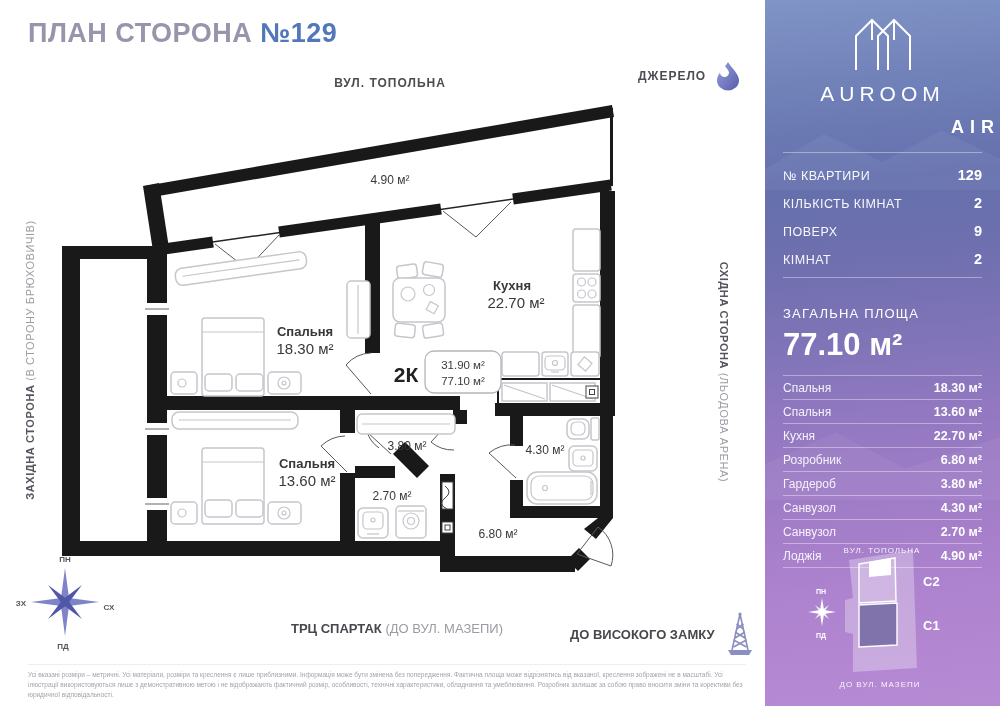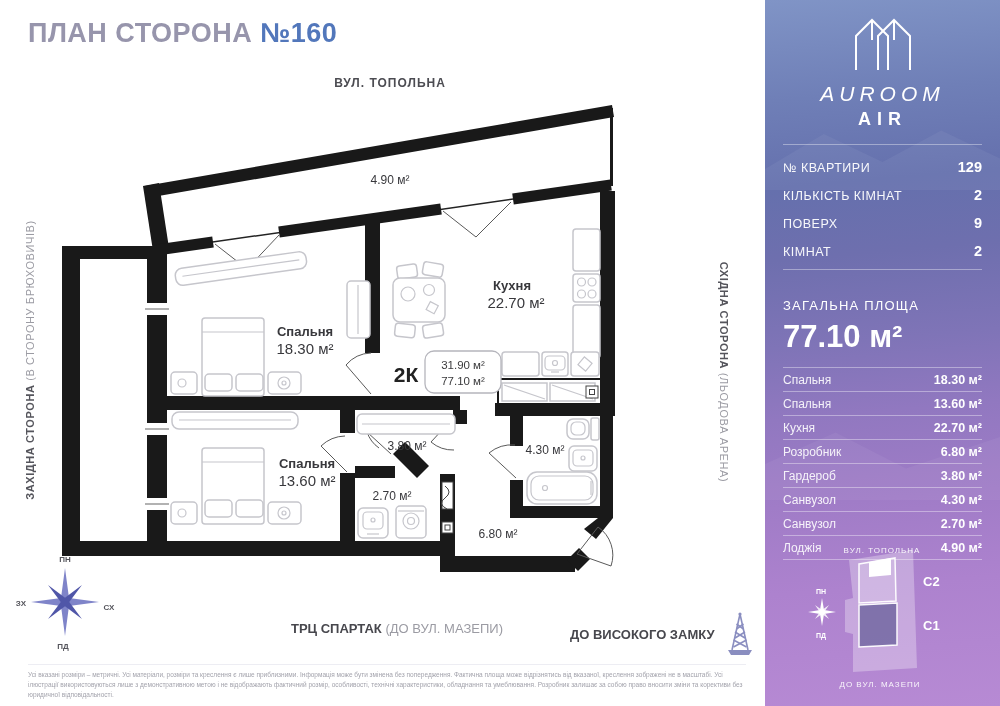--- a/index.html
+++ b/index.html
@@ -40,22 +40,22 @@
   .disclaimer{position:absolute;left:28px;top:664px;width:718px;font-size:6.5px;line-height:1.5;
               color:#a3a3ac;border-top:1px solid #ededf3;padding-top:5px;}
   
   .sidebar{position:absolute;left:765px;top:0;width:235px;height:706px;color:#fff;
     background:linear-gradient(175deg,#8094c6 0%,#6f7fb7 14%,#6570ad 26%,#6e6fae 36%,
                #7f74b7 48%,#9178c0 58%,#a07cc7 70%,#ad82ce 82%,#b78ad4 100%);}
   .sb-tex{position:absolute;left:0;right:0;background:rgba(255,255,255,.05);}
   .sb-tex.t1{top:120px;height:70px;clip-path:polygon(0 70%,25% 20%,50% 60%,75% 15%,100% 55%,100% 100%,0 100%);}
   .sb-tex.t2{top:410px;height:90px;clip-path:polygon(0 60%,30% 25%,60% 65%,100% 30%,100% 100%,0 100%);}
   .logo-wrap{position:relative;text-align:center;padding-top:16px;}
-  .brand{font-size:21px;font-weight:300;letter-spacing:5px;margin-top:6px;color:#fff;font-style:italic;}
-  .brand-sub{font-size:18px;font-weight:bold;letter-spacing:6px;margin-top:3px;color:#fff;}
+  .brand{font-size:21px;font-weight:300;letter-spacing:5px;margin-top:6px;color:#fff;}
+  .brand-sub{font-size:18px;font-weight:bold;letter-spacing:6px;margin-top:11px;color:#fff;text-align:right;}
   .sb-div{border-top:1px solid rgba(255,255,255,.38);margin:0 18px;}
   .info{position:relative;padding:8px 18px 4px 18px;}
   .info-row{display:flex;justify-content:space-between;align-items:baseline;padding:6px 0;}
   .info-row .k{font-size:12.5px;letter-spacing:.5px;color:rgba(255,255,255,.95);}
   .info-row .v{font-size:14.5px;font-weight:bold;}
   .total{padding:12px 18px 10px 18px;}
   .total .k{font-size:13px;letter-spacing:1.2px;margin-top:16px;}
   .total .v{font-size:31px;font-weight:bold;margin-top:6px;}
   .rooms{margin:2px 18px 0 18px;border-top:1px solid rgba(255,255,255,.38);}
   .room-row{display:flex;justify-content:space-between;align-items:center;padding:4.5px 0;
@@ -66,23 +66,36 @@
   .map-lbl{font-size:8px;fill:rgba(255,255,255,.92);letter-spacing:1px;text-anchor:middle;}
   .map-sec{font-size:13px;font-weight:bold;fill:#fff;}
   .map-cmp{font-size:7px;font-weight:bold;fill:#fff;text-anchor:middle;}
 </style>
 </head>
 <body>
 
 <div class="page">
 
   <div class="title">
-    <span class="t1">ПЛАН СТОРОНА </span><span class="t2">№160</span>
+    <span class="t1">ПЛАН СТОРОНА </span><span class="t2">№129</span>
   </div>
   <div class="street-top">ВУЛ. ТОПОЛЬНА</div>
+  <div class="dzherelo">
+    <span>ДЖЕРЕЛО</span>
+    <svg width="26" height="31" viewBox="0 0 26 31">
+      <defs>
+          <linearGradient id="dropg" x1="0" y1="0" x2="1" y2="1">
+        <stop offset="0" stop-color="#9aa0dc"></stop>
+            <stop offset="1" stop-color="#555cab"></stop>
+          </linearGradient>
+        </defs>
+      <path d="M13,2 C17,8.5 24,14 24,20.5 a11,10 0 1 1 -22,0 C2,14 9,8.5 13,2 Z" fill="url(#dropg)"></path>
+      <path d="M9.5,5.5 C11,8 14,10 14,12.5 a4.5,4.5 0 1 1 -9,0 C5,10 8,8 9.5,5.5 Z" fill="#ffffff"></path>
+    </svg>
+  </div>
 
   <div class="vside vwest">
     <span class="b">ЗАХІДНА СТОРОНА</span><span class="l"> (В СТОРОНУ БРЮХОВИЧІВ)</span>
   </div>
   <div class="vside veast">
     <span class="b">СХІДНА СТОРОНА</span><span class="l"> (ЛЬОДОВА АРЕНА)</span>
   </div>
 
   <svg class="plan-svg" width="670" height="520" viewBox="0 0 670 520">
 

